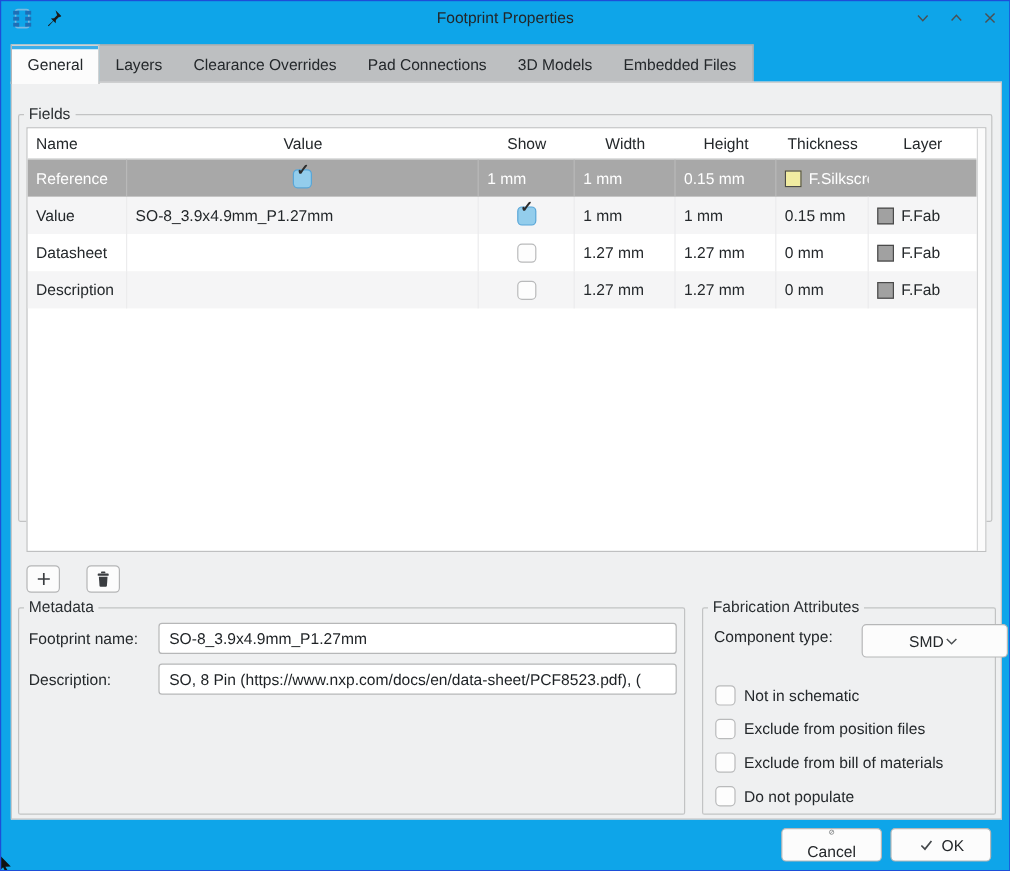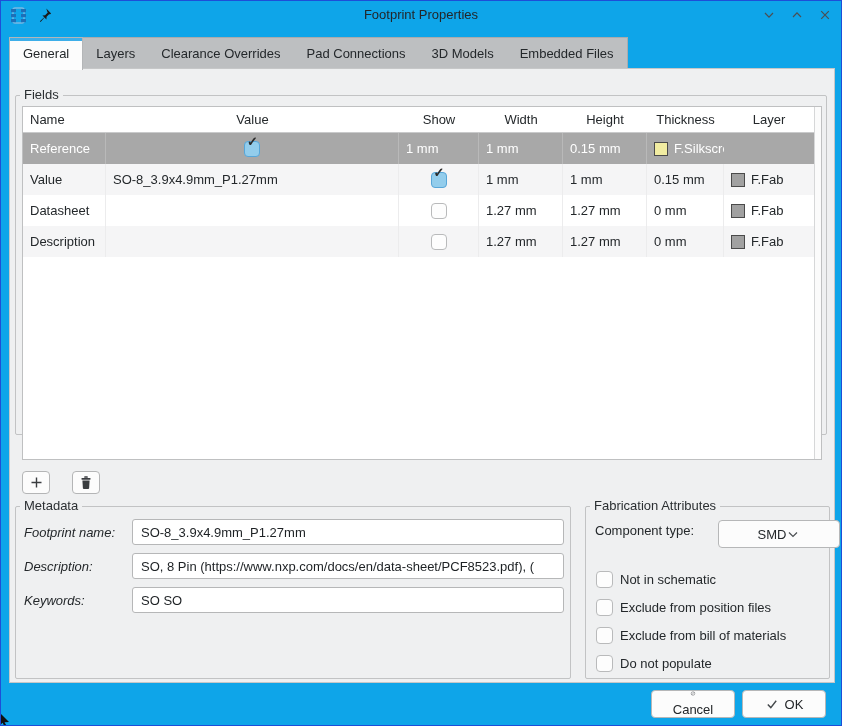--- a/index.html
+++ b/index.html
@@ -48,21 +48,21 @@
   .cell.c-layer { display:flex; align-items:center; gap:6px; border-right:none; }
   .checkbox { width:16px; height:16px; border-radius:4px; background:#fdfdfd; border:1px solid #b9babb; position:relative; }
   .checkbox.checked { background:#93cdec; border-color:#58a6d8; }
   .checkbox.checked::after { content:"\2713"; position:absolute; left:2px; top:-8px; font-size:13px; font-weight:bold; color:#2c2c2c; line-height:16px; }
   .swatch { width:14px; height:14px; border:1px solid #4a4a4a; flex:0 0 auto; }
   
   .table-buttons { position:absolute; left:6px; top:375px; display:flex; gap:22px; }
   .tool-btn { width:28px; height:23px; background:#fcfcfc; border:1px solid #b4b5b6; border-radius:4px; display:flex; align-items:center; justify-content:center; }
   
   .meta-row { position:absolute; left:8px; right:6px; height:26px; display:flex; align-items:center; }
-  .meta-label { width:108px; flex:0 0 auto;font-style:italic; }
+  .meta-label { width:108px; flex:0 0 auto; }
   .text-input { flex:1; height:26px; border:1px solid #b6b7b8; border-radius:3px; background:#fff; padding:0 8px; font:13px "Liberation Sans", sans-serif; color:#1d2124; outline:none; }
   
   .fab-row { position:absolute; left:9px; display:flex; align-items:center; }
   .dropdown { position:absolute; left:123px; top:-3px; width:122px; height:28px; background:#fcfcfc; border:1px solid #b6b7b8; border-radius:4px; display:flex; align-items:center; padding:0 8px; justify-content:center; }
   .check-row { position:absolute; left:10px; display:flex; align-items:center; gap:7px; height:17px; }
   .fab-checkbox { width:17px; height:17px; border-radius:4px; background:#fdfdfd; border:1px solid #b9babb; }
   
   .dlg-btn { position:absolute; top:689px; height:28px; background:#fcfcfc; border:1px solid #b6b7b8; border-radius:4px; display:flex; align-items:center; justify-content:center; gap:6px; font-size:13px; color:#232629; }
   .btn-cancel { left:650px; width:84px;flex-direction:column; }
   .btn-ok { left:741px; width:84px; }
@@ -219,24 +219,20 @@
     <div class="group g-metadata">
       <span class="group-label">Metadata</span>
       <div class="meta-row" style="top:12px">
         <span class="meta-label">Footprint name:</span>
         <input class="text-input" type="text" value="SO-8_3.9x4.9mm_P1.27mm" style="">
       </div>
       <div class="meta-row" style="top:46px">
         <span class="meta-label">Description:</span>
         <input class="text-input" type="text" value="SO, 8 Pin (https://www.nxp.com/docs/en/data-sheet/PCF8523.pdf), (" style="">
       </div>
-      <div class="meta-row" style="top:80px">
-        <span class="meta-label">Keywords:</span>
-        <input class="text-input" type="text" value="SO SO" style="">
-      </div>
     </div>
 
     <div class="group g-fab">
       <span class="group-label">Fabrication Attributes</span>
       <div class="fab-row" style="top:16px">
         <span>Component type:</span>
         <div class="dropdown">
           <span>SMD</span>
           <svg width="14" height="14" viewBox="0 0 14 14">
               <polyline points="3,5.5 7,9.5 11,5.5" fill="none" stroke="#4b4f52" stroke-width="1.2"></polyline>

